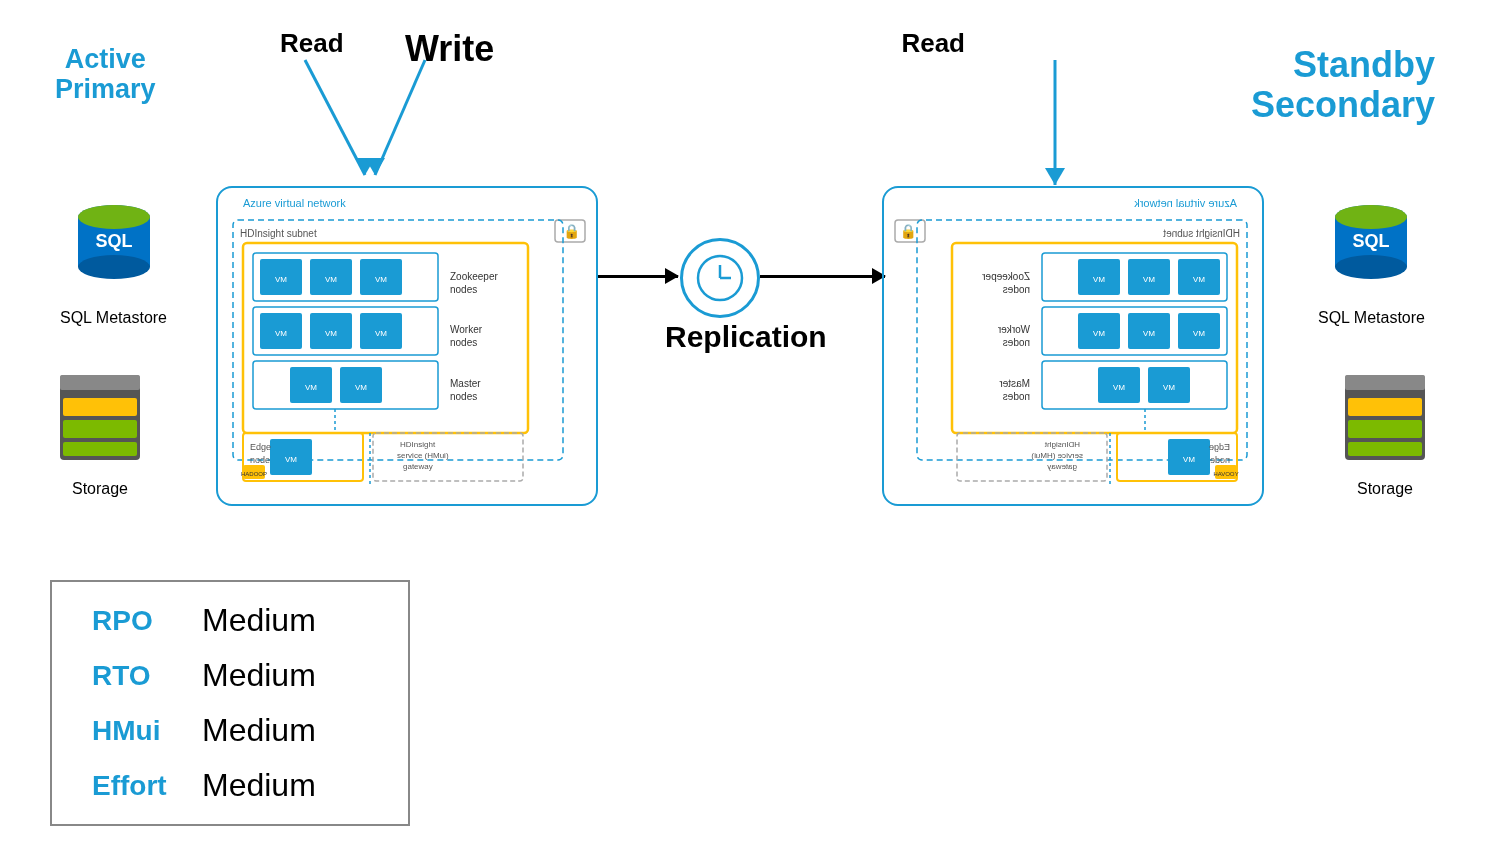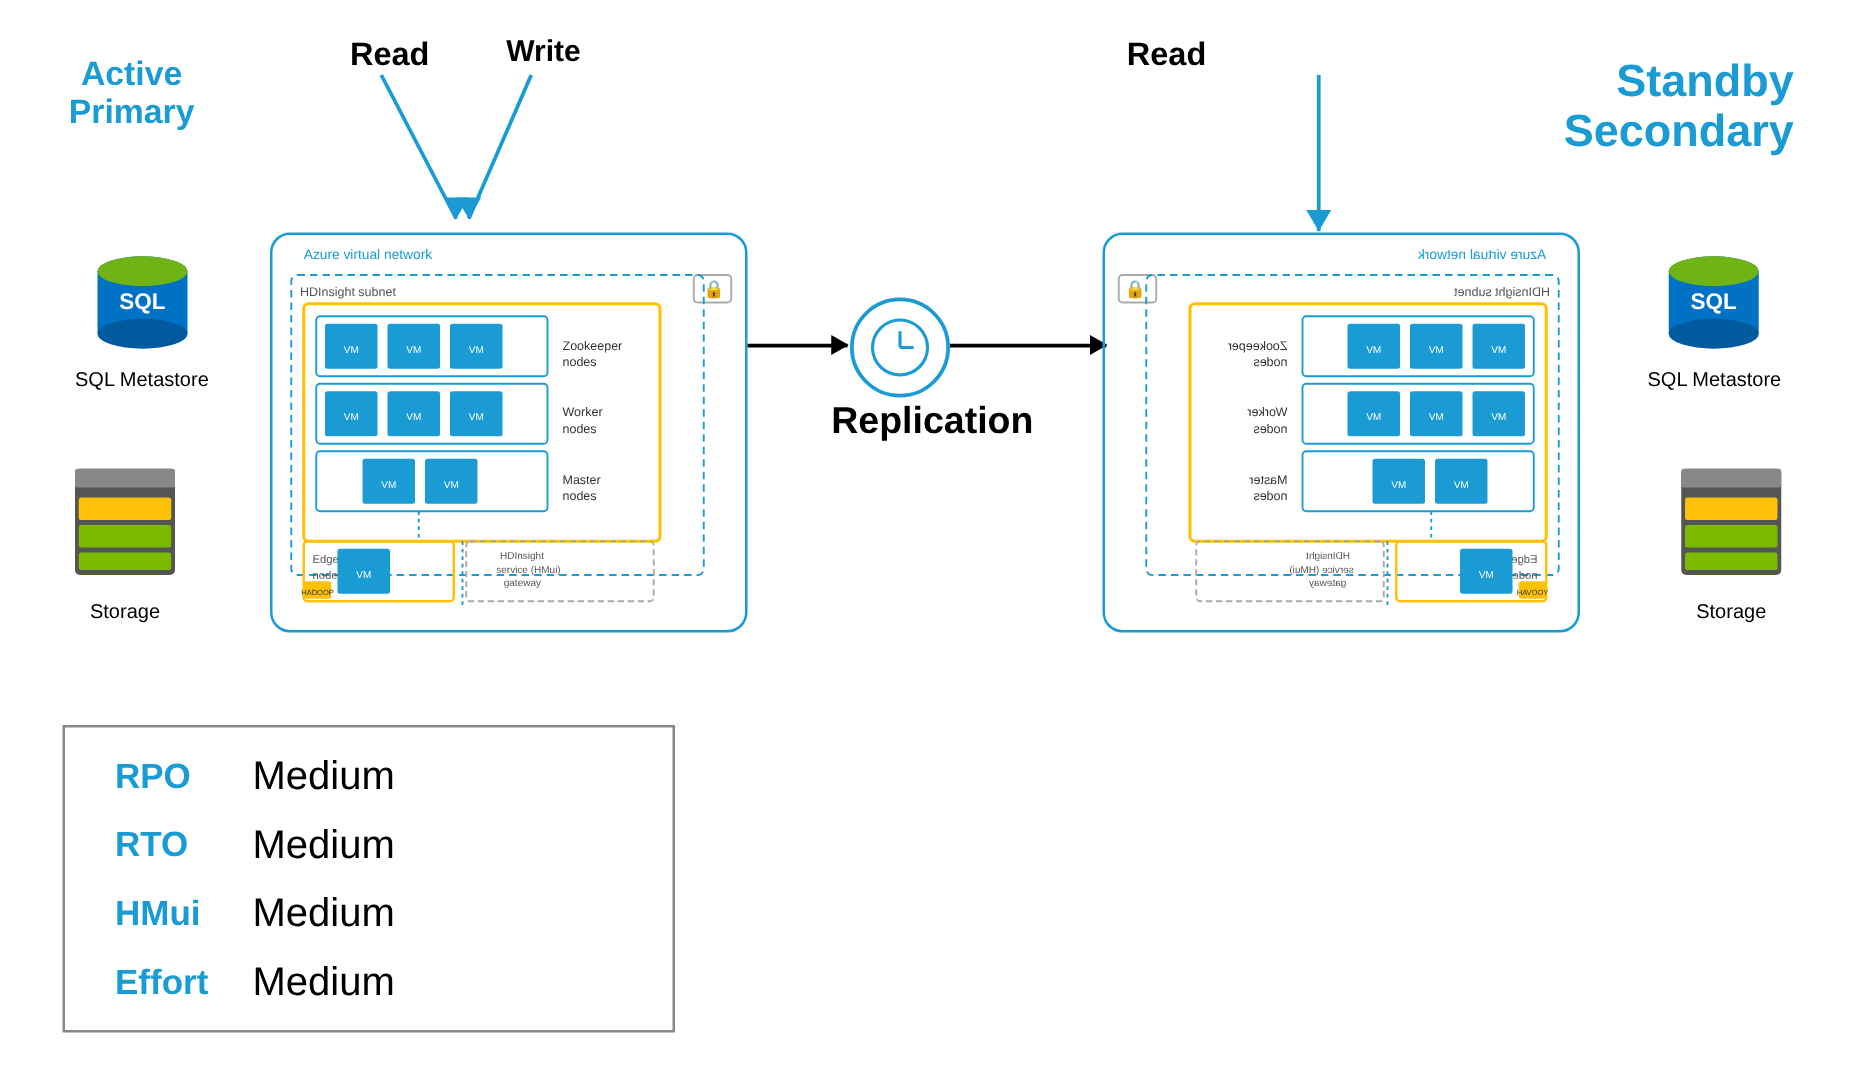--- a/index.html
+++ b/index.html
@@ -48,21 +48,21 @@
       left: 280px;
       top: 28px;
       font-size: 26px;
       font-weight: bold;
       color: #000;
     }
     .write-label {
       position: absolute;
       left: 405px;
       top: 28px;
-      font-size: 24px;
+      font-size: 36px;
       font-weight: bold;
       color: #000;
     }
 
     
     .read-label-right {
       position: absolute;
       right: 520px;
       top: 28px;
       font-size: 26px;
@@ -144,21 +144,21 @@
       text-align: center;
     }
     .sql-metastore-right {
       position: absolute;
       right: 60px;
       top: 195px;
       text-align: center;
     }
     .sql-label {
       font-size: 16px;
-      margin-top: 6px;
+      margin-top: 20px;
       color: #000;
     }
 
     
     .storage-left {
       position: absolute;
       left: 55px;
       top: 370px;
       text-align: center;
     }
@@ -174,21 +174,21 @@
       color: #000;
     }
 
     
     .metrics-table {
       position: absolute;
       left: 50px;
       top: 580px;
       border: 2px solid #888;
       padding: 20px 40px;
-      width: 490px;
+      width: 360px;
     }
     .metric-row {
       display: flex;
       align-items: center;
       margin-bottom: 18px;
       font-size: 28px;
     }
     .metric-row:last-child {
       margin-bottom: 0;
     }

